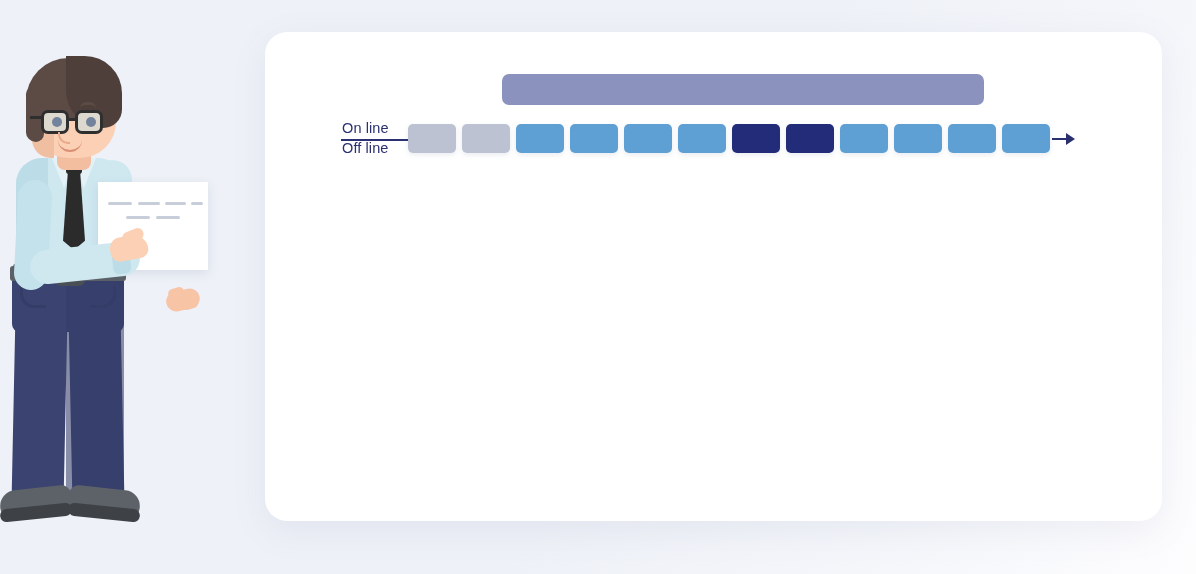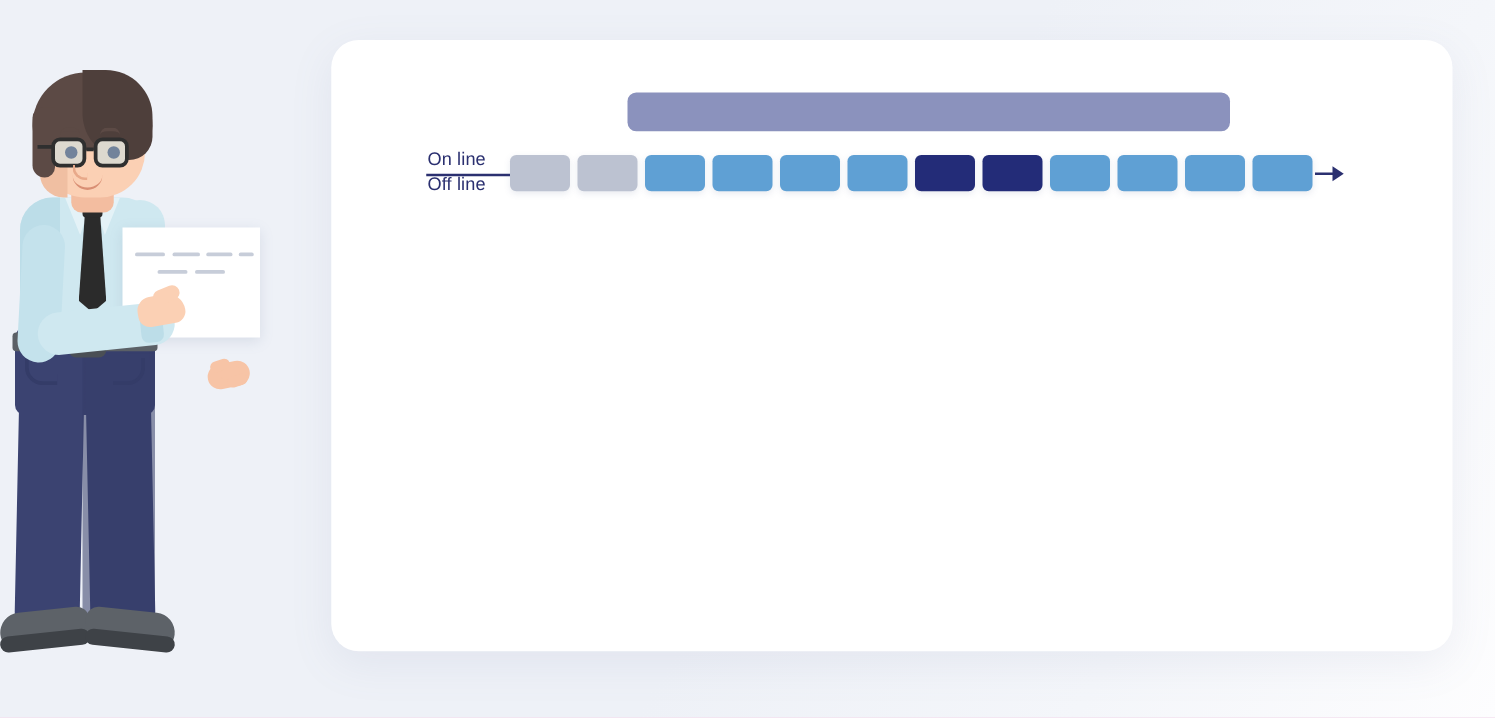--- a/index.html
+++ b/index.html
@@ -1,21 +1,21 @@
 <!DOCTYPE html>
 <html><head>
 <meta charset="utf-8">
 <style>
   * { margin:0; padding:0; box-sizing:border-box; }
   html,body{
     width:1196px; height:574px; overflow:hidden;
     background:#eef1f7;
     font-family:"Liberation Sans", sans-serif;
   }
-  #stage{ position:relative; width:1196px; height:574px; background:#f9a8d4; }
+  #stage{ position:relative; width:1196px; height:574px; background:#bef264; }
 
   
   .bg-wash{
     position:absolute; inset:0;
     background:linear-gradient(120deg, #eef1f7 0%, #eef1f7 55%, #f4f6fa 78%, #fdfdfe 100%);
   }
 
   
   .card{
     position:absolute; left:265px; top:32px;

